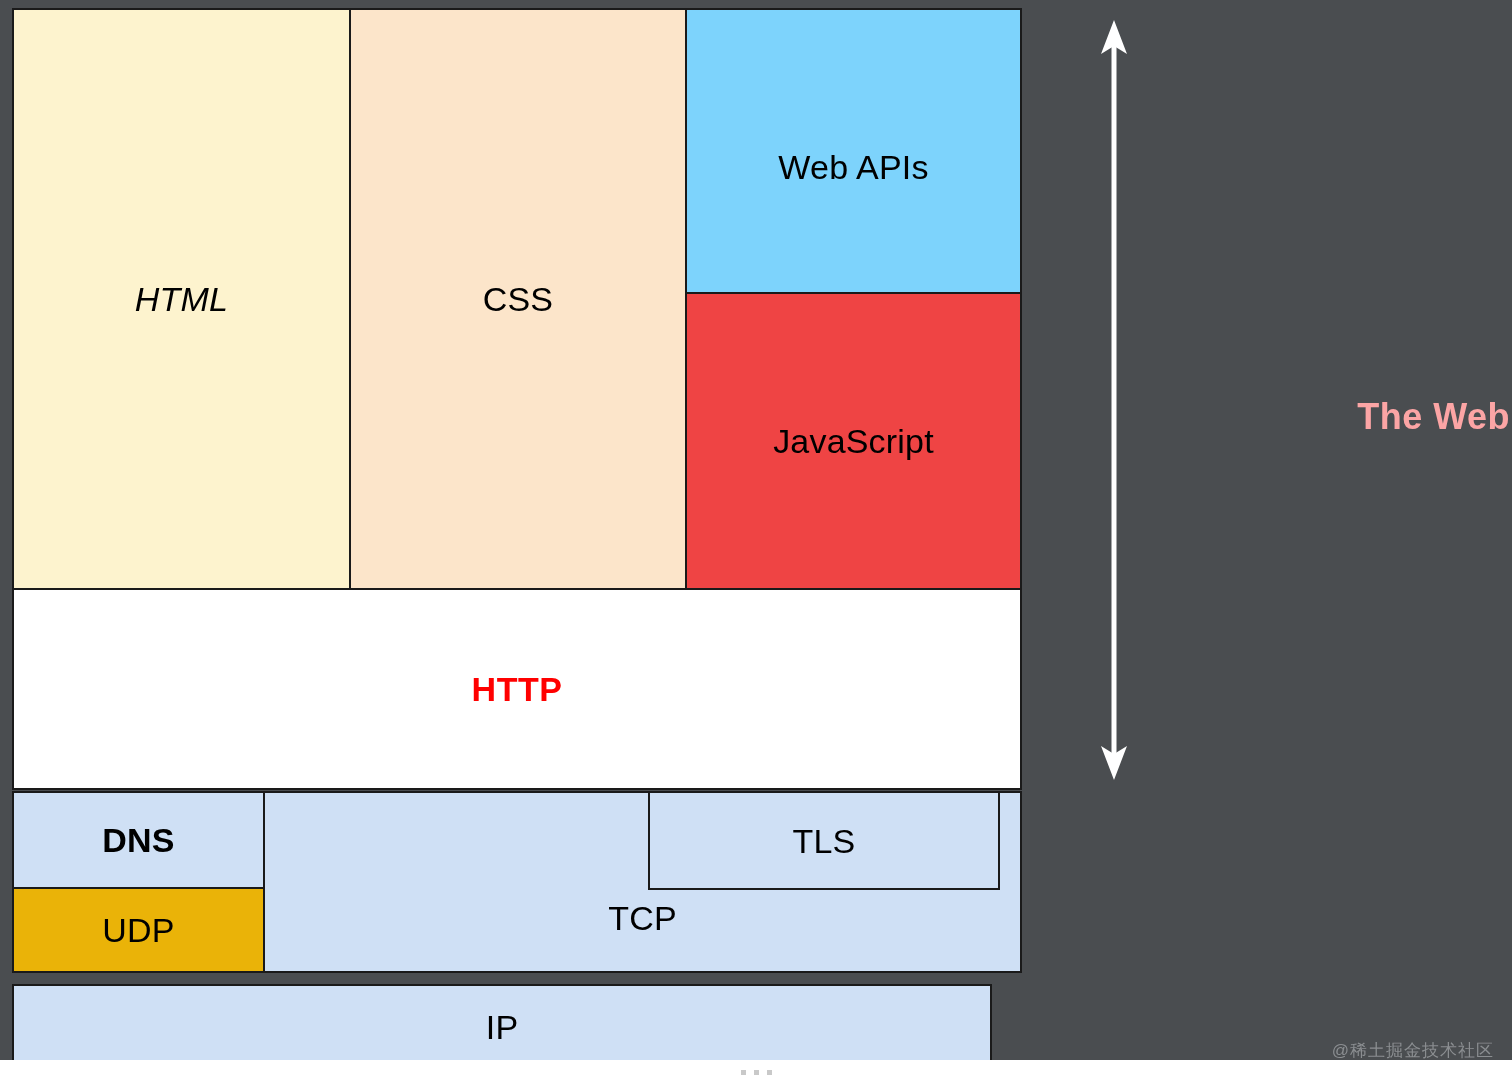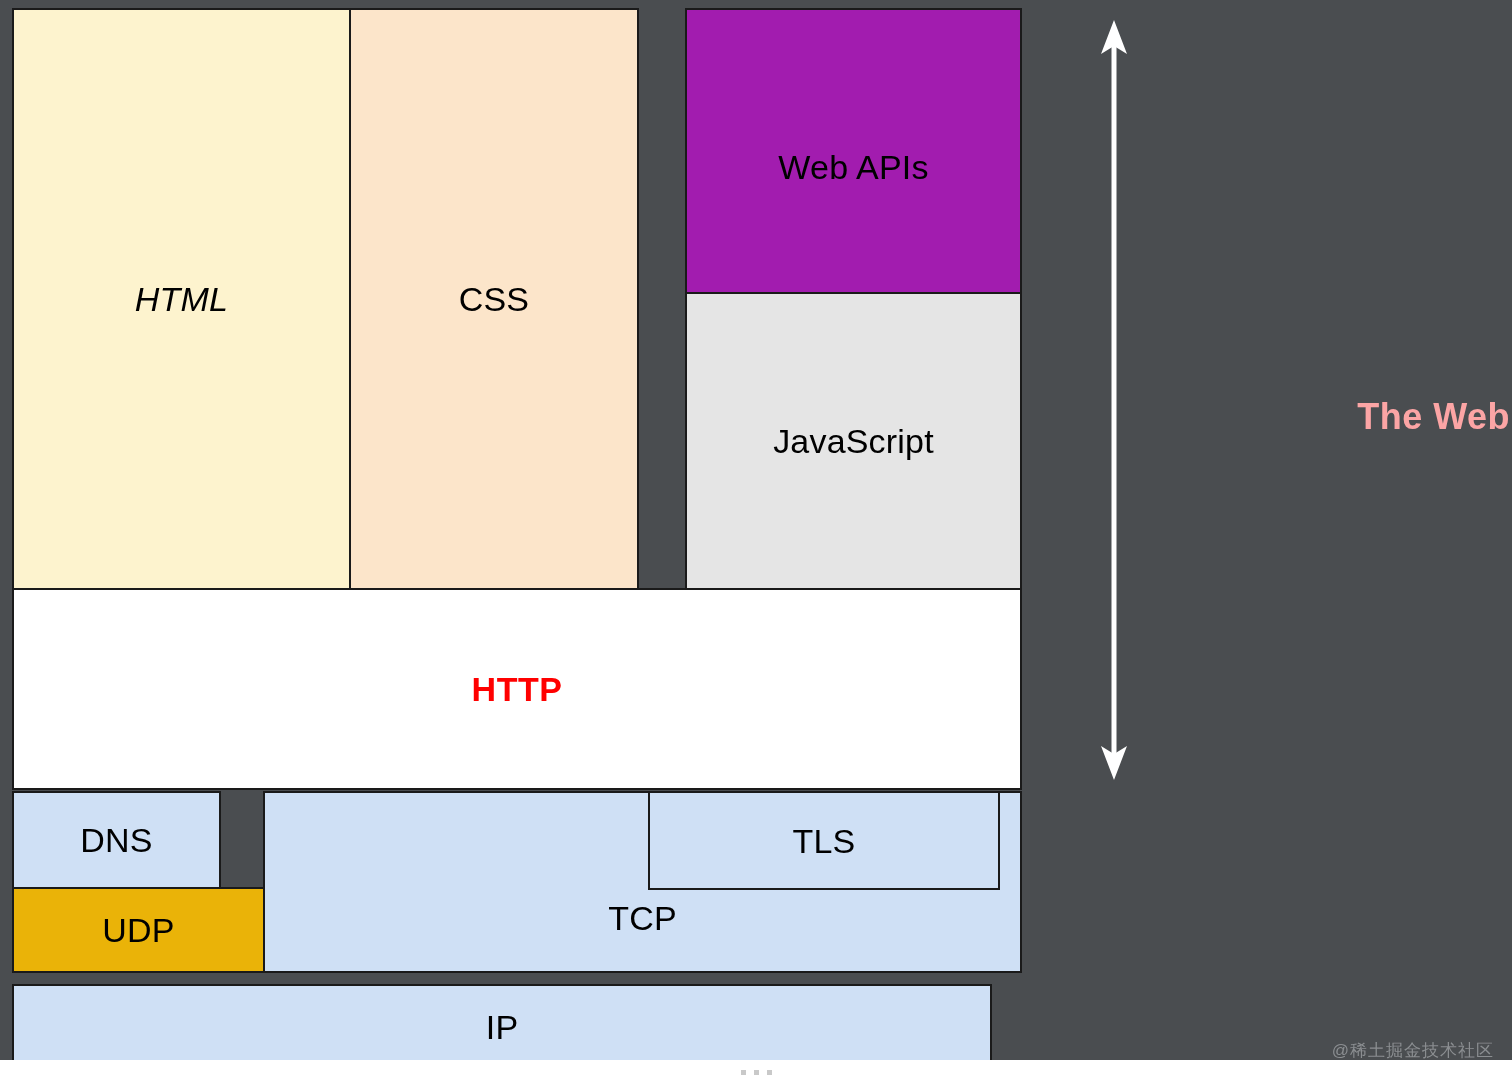--- a/index.html
+++ b/index.html
@@ -34,32 +34,32 @@
     align-items: center;
     justify-content: center;
     color: #000000;
     font-size: 34px;
     font-weight: 400;
     letter-spacing: 0.2px;
     line-height: 1;
   }
 
   .c-html      { left: 0px;   top: 0px;   width: 339px; height: 582px; background: #fdf3ce; font-style: italic; }
-  .c-css       { left: 337px; top: 0px;   width: 290px; height: 582px; background: #fce5ca; }
-  .c-webapis   { left: 673px; top: 0px;   width: 337px; height: 318px; background: #a21caf; }
-  .c-js        { left: 673px; top: 284px; width: 337px; height: 298px; background: #e5e5e5; }
+  .c-css       { left: 337px; top: 0px;   width: 338px; height: 582px; background: #fce5ca; }
+  .c-webapis   { left: 673px; top: 0px;   width: 337px; height: 318px; background: #7dd3fc; }
+  .c-js        { left: 673px; top: 284px; width: 337px; height: 298px; background: #ef4444; }
   .c-http      { left: 0px;   top: 580px; width: 1010px; height: 202px; background: #ffffff; align-items: center; }
   .c-http span {
     color: #ff0000;
     font-weight: 700;
     font-size: 34px;
     letter-spacing: 0.5px;
   }
 
-  .c-dns  { left: 0px;   top: 783px; width: 209px; height: 98px;  background: #cfe0f5; }
+  .c-dns  { left: 0px;   top: 783px; width: 253px; height: 98px;  background: #cfe0f5; font-weight: bold; }
   .c-udp  { left: 0px;   top: 879px; width: 253px; height: 86px;  background: #eab308; }
   .c-tcp  { left: 251px; top: 783px; width: 759px; height: 182px; background: #cfe0f5; }
   .c-tls  { left: 636px; top: 783px; width: 352px; height: 99px;  background: #cfe0f5; }
   .c-ip   { left: 0px;   top: 976px; width: 980px; height: 86px; background: #cfe0f5; }
 
   
   .c-tcp .tcp-label {
     position: absolute;
     left: 0;
     right: 0;

